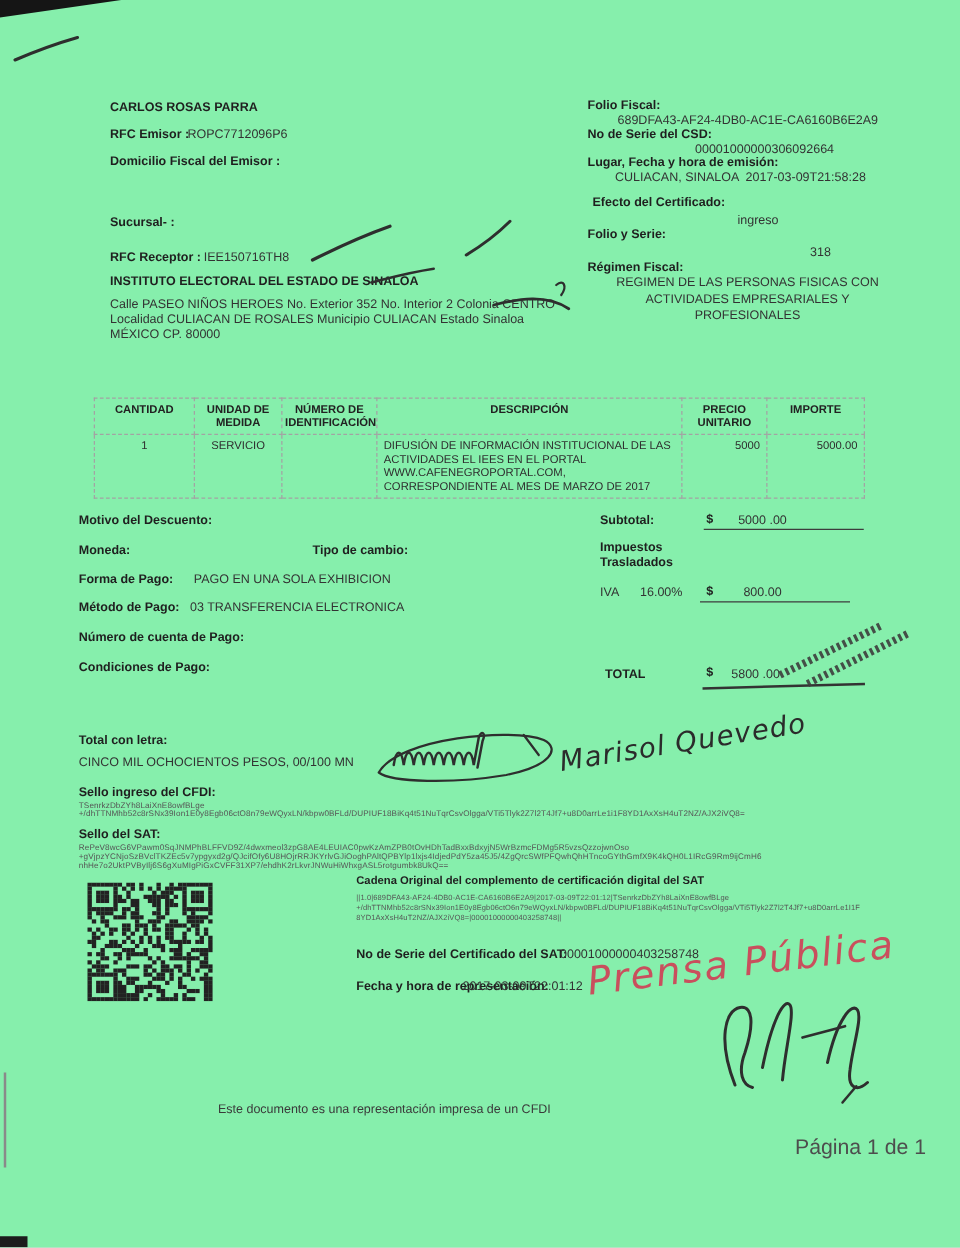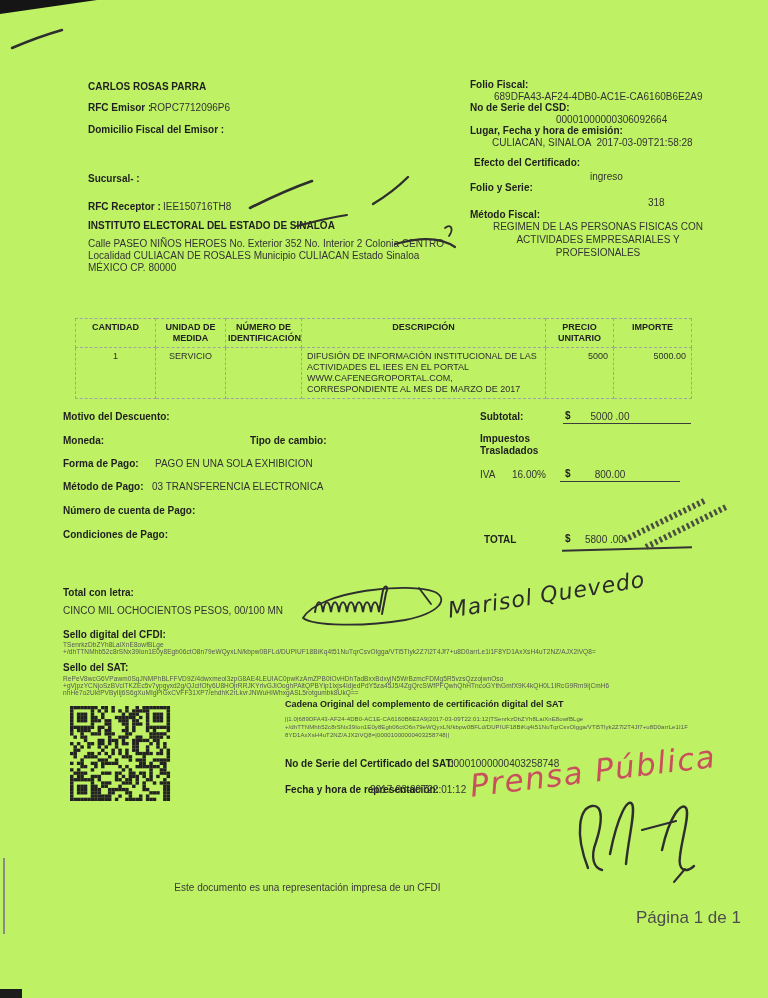--- a/index.html
+++ b/index.html
@@ -1,19 +1,19 @@
 <!DOCTYPE html>
 <html><head>
 <meta charset="utf-8">
 <title>CFDI</title>
 <style>
   html,body { margin:0; padding:0; background:#d8d8d8; }
   .page {
     position:relative; width:768px; height:998px; margin:0 auto;
-    background:#bef264; overflow:hidden;
+    background:#86efac; overflow:hidden;
     font-family:"Liberation Sans", sans-serif; color:#333;
   }
   .abs { position:absolute; }
   .b { font-weight:bold; color:#1f1f1f; }
   .t10 { font-size:10px; line-height:13px; }
   .t9  { font-size:9px;  line-height:11px; }
   .tiny{ font-size:6.5px; line-height:7.5px; color:#555; white-space:nowrap; letter-spacing:.1px; }
   .cad { font-size:6px; line-height:7.5px; color:#555; white-space:nowrap; letter-spacing:.1px; }
 
   table.items { border-collapse:collapse; table-layout:fixed; }
@@ -74,21 +74,21 @@
   <div class="abs b t10" style="left:470px;top:78px">Folio Fiscal:</div>
   <div class="abs t10" style="left:494px;top:90px">689DFA43-AF24-4DB0-AC1E-CA6160B6E2A9</div>
   <div class="abs b t10" style="left:470px;top:101px">No de Serie del CSD:</div>
   <div class="abs t10" style="left:556px;top:113px">00001000000306092664</div>
   <div class="abs b t10" style="left:470px;top:124px">Lugar, Fecha y hora de emisión:</div>
   <div class="abs t10" style="left:492px;top:136px;white-space:pre">CULIACAN, SINALOA  2017-03-09T21:58:28</div>
   <div class="abs b t10" style="left:474px;top:156px">Efecto del Certificado:</div>
   <div class="abs t10" style="left:590px;top:170px">ingreso</div>
   <div class="abs b t10" style="left:470px;top:181px">Folio y Serie:</div>
   <div class="abs t10" style="left:648px;top:196px">318</div>
-  <div class="abs b t10" style="left:470px;top:208px">Método Fiscal:</div>
+  <div class="abs b t10" style="left:470px;top:208px">Régimen Fiscal:</div>
   <div class="abs t10" style="left:478px;top:220px;width:240px;text-align:center">REGIMEN DE LAS PERSONAS FISICAS CON ACTIVIDADES EMPRESARIALES Y PROFESIONALES</div>
 
   <table class="items abs" style="left:75px;top:318px;width:616px">
     <colgroup>
       <col style="width:80px">
         <col style="width:70px">
         <col style="width:76px">
       <col style="width:244px">
         <col style="width:68px">
         <col style="width:78px">
@@ -152,21 +152,21 @@
   <div class="abs b t10" style="left:63px;top:586px">Total con letra:</div>
   <div class="abs t10" style="left:63px;top:604px">CINCO MIL OCHOCIENTOS PESOS, 00/100 MN</div>
 
   <svg class="abs ink" style="left:293px;top:580px" width="160" height="52">
     <path d="M22,32 c2,-13 6,-13 8,0 c2,-13 6,-13 8,0 c2,-13 6,-13 8,0 c2,-13 6,-13 8,0 c2,-13 6,-13 8,0 c2,-13 6,-13 8,0 c2,-13 6,-13 8,0 c2,-13 6,-13 8,0 l4,-22 c2,-6 6,-4 3,3 l-4,21" stroke-width="2"></path>
     <path d="M10,38 C26,10 118,2 142,12 C156,19 147,33 112,40 C70,47 20,46 10,38" stroke-width="1.8"></path>
     <path d="M126,8 l12,16" stroke-width="1.8"></path>
   </svg>
   <div class="abs hw-black" style="left:446px;top:598px">Marisol Quevedo</div>
 
-  <div class="abs b t10" style="left:63px;top:628px">Sello digital del CFDI:</div>
+  <div class="abs b t10" style="left:63px;top:628px">Sello ingreso del CFDI:</div>
   <div class="abs tiny" style="left:63px;top:641px">TSenrkzDbZYh8LaiXnE8owfBLge</div>
   <div class="abs tiny" style="left:63px;top:648px">+/dhTTNMhb52c8rSNx39Ion1E0y8Egb06ctO8n79eWQyxLN/kbpw0BFLd/DUPIUF18BiKq4t51NuTqrCsvOlgga/VTi5Tlyk2Z7l2T4Jf7+u8D0arrLe1i1F8YD1AxXsH4uT2NZ/AJX2iVQ8=</div>
 
   <div class="abs b t10" style="left:63px;top:661px">Sello del SAT:</div>
   <div class="abs tiny" style="left:63px;top:675px">RePeV8wcG6VPawm0SqJNMPhBLFFVD9Z/4dwxmeol3zpG8AE4LEUIAC0pwKzAmZPB0tOvHDhTadBxxBdxyjN5WrBzmcFDMg5R5vzsQzzojwnOso</div>
   <div class="abs tiny" style="left:63px;top:682px">+gVjpzYCNjoSzBVclTKZEc5v7ypgyxd2g/QJcifOfy6U8HOjrRRJKYrlvGJiOoghPAltQPBYlp1lxjs4IdjedPdY5za45J5/4ZgQrcSWfPFQwhQhHTncoGYthGmfX9K4kQH0L1IRcG9Rm9ijCmH6</div>
   <div class="abs tiny" style="left:63px;top:689px">nhHe7o2UktPVByIlj6S6gXuMIgPiGxCVFF31XP7/ehdhK2rLkvrJNWuHiWhxgASL5rotgumbk8UkQ==</div>
 
   <div class="abs" style="left:64px;top:706px"><svg width="112" height="95" viewBox="0 0 100 95" fill="#222" xmlns="http://www.w3.org/2000/svg">
         <rect x="0.00" y="0.00" width="3.50" height="3.33"></rect>

